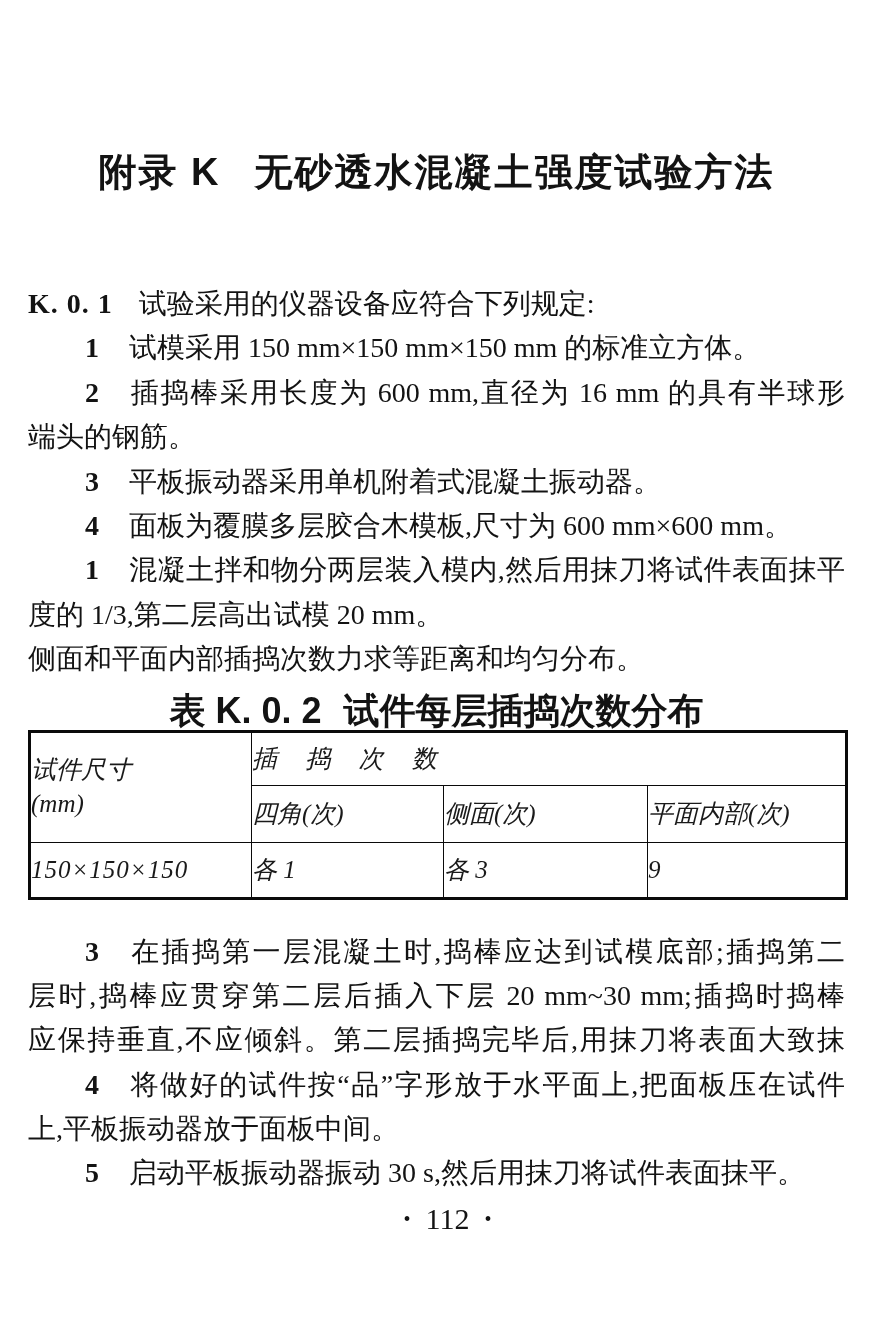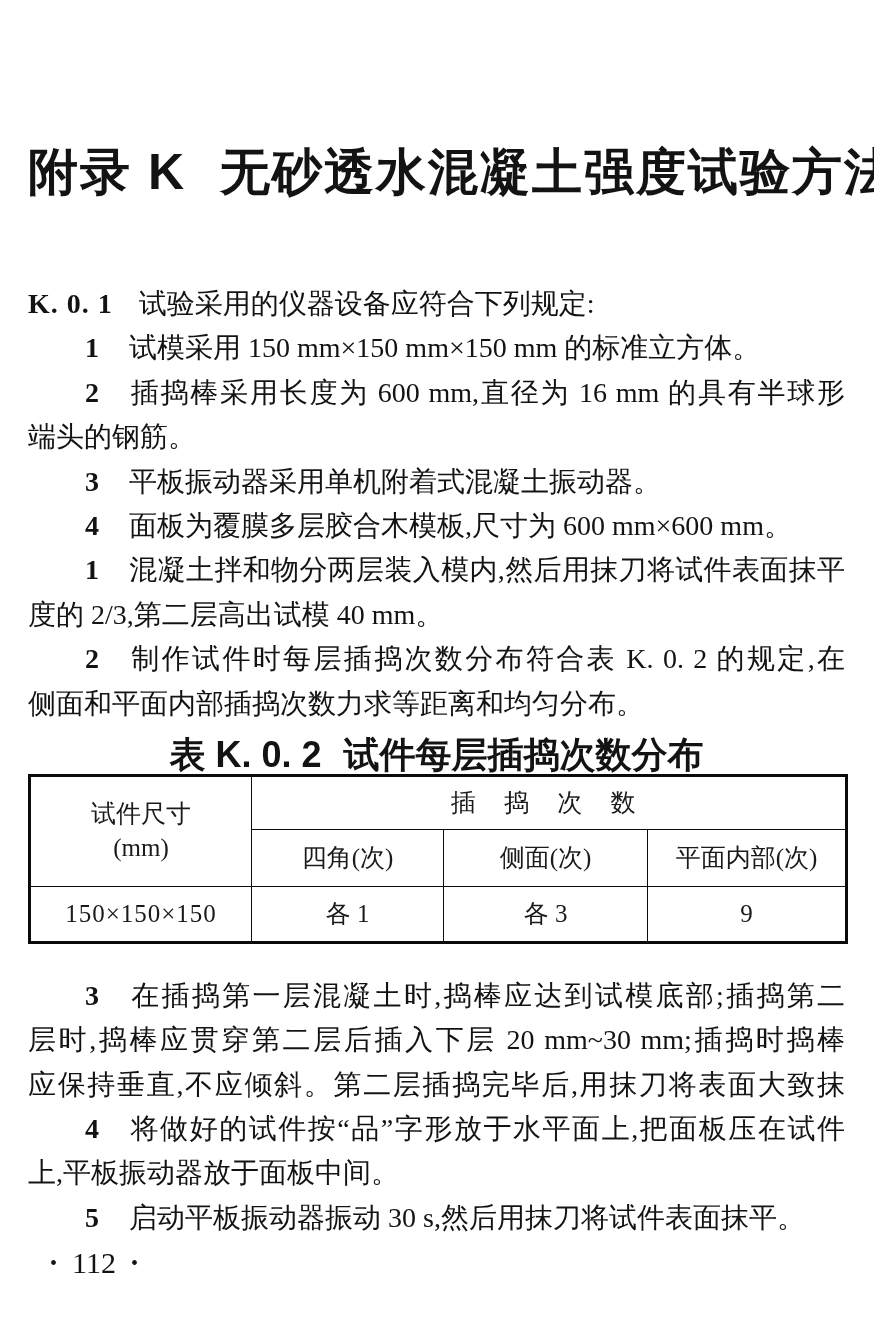--- a/index.html
+++ b/index.html
@@ -16,21 +16,21 @@
     overflow: hidden;
   }
   
   .doc-title {
     margin: 0;
     height: 48px;
     line-height: 48px;
     text-align: center;
     font-family: "Liberation Sans", "DejaVu Sans", sans-serif;
     font-weight: bold;
-    font-size: 50px;
+    font-size: 38px;
     letter-spacing: 2px;
     white-space: nowrap;
   }
   .doc-title .title-gap { display: inline-block; width: 34px; }
   
   .body-block { margin-top: 86px; }
   .line {
     font-size: 28px;
     height: 44.4px;
     line-height: 44.4px;
@@ -63,41 +63,43 @@
     border-collapse: collapse;
     table-layout: fixed;
     width: 817px;
     margin-top: 3px;
     border: 3px solid #0a0a0a;
     font-size: 25px;
     color: #1a1a1a;
   }
   table.k-table td {
     border: 1px solid #0a0a0a;
-    text-align: center;
+    text-align: left;
     vertical-align: middle;
     padding: 0;
     overflow: hidden;
+    font-style: italic;
   }
   .row-group td { height: 52px; }
   .row-sub td   { height: 56px; }
   .row-data td  { height: 54px; }
   .cell-size-header div { line-height: 34px; }
   .group-cell { letter-spacing: 11px; }
   .size-cell  { letter-spacing: 1px; }
   
   .after-table { margin-top: 30px; }
   
   .footer {
     margin-top: 2px;
     padding-left: 22px;
     font-size: 30px;
     height: 42px;
     line-height: 42px;
     white-space: nowrap;
+    text-align: center;
   }
   .footer .dot {
     font-size: 20px;
     vertical-align: 3px;
   }
   .footer .dot.left  { margin-right: 15px; }
   .footer .dot.right { margin-left: 15px; }
 </style>
 </head>
 <body>
@@ -116,23 +118,22 @@
 
     <div class="line"><span>端头的钢筋。</span></div>
 
     <div class="line item"><span class="num">3</span><span>平板振动器采用单机附着式混凝土振动器。</span></div>
 
     <div class="line item"><span class="num">4</span><span>面板为覆膜多层胶合木模板,尺寸为 600 mm×600 mm。</span></div>
 
 
     <div class="line item justify"><span class="num">1</span><span>混凝土拌和物分两层装入模内,然后用抹刀将试件表面抹平</span></div>
 
-    <div class="line"><span>度的 2/3,第二层高出试模 40 mm。</span></div>
+    <div class="line"><span>度的 1/3,第二层高出试模 20 mm。</span></div>
 
-    <div class="line item justify"><span class="num">2</span><span>制作试件时每层插捣次数分布符合表 K. 0. 2 的规定,在</span></div>
 
     <div class="line"><span>侧面和平面内部插捣次数力求等距离和均匀分布。</span></div>
 
     <div class="table-caption"><span>表 K. 0. 2</span><span class="cap-gap"></span><span>试件每层插捣次数分布</span></div>
 
     <table class="k-table">
       <colgroup>
         <col style="width:222px">
           <col style="width:192px">
           <col style="width:204px">

